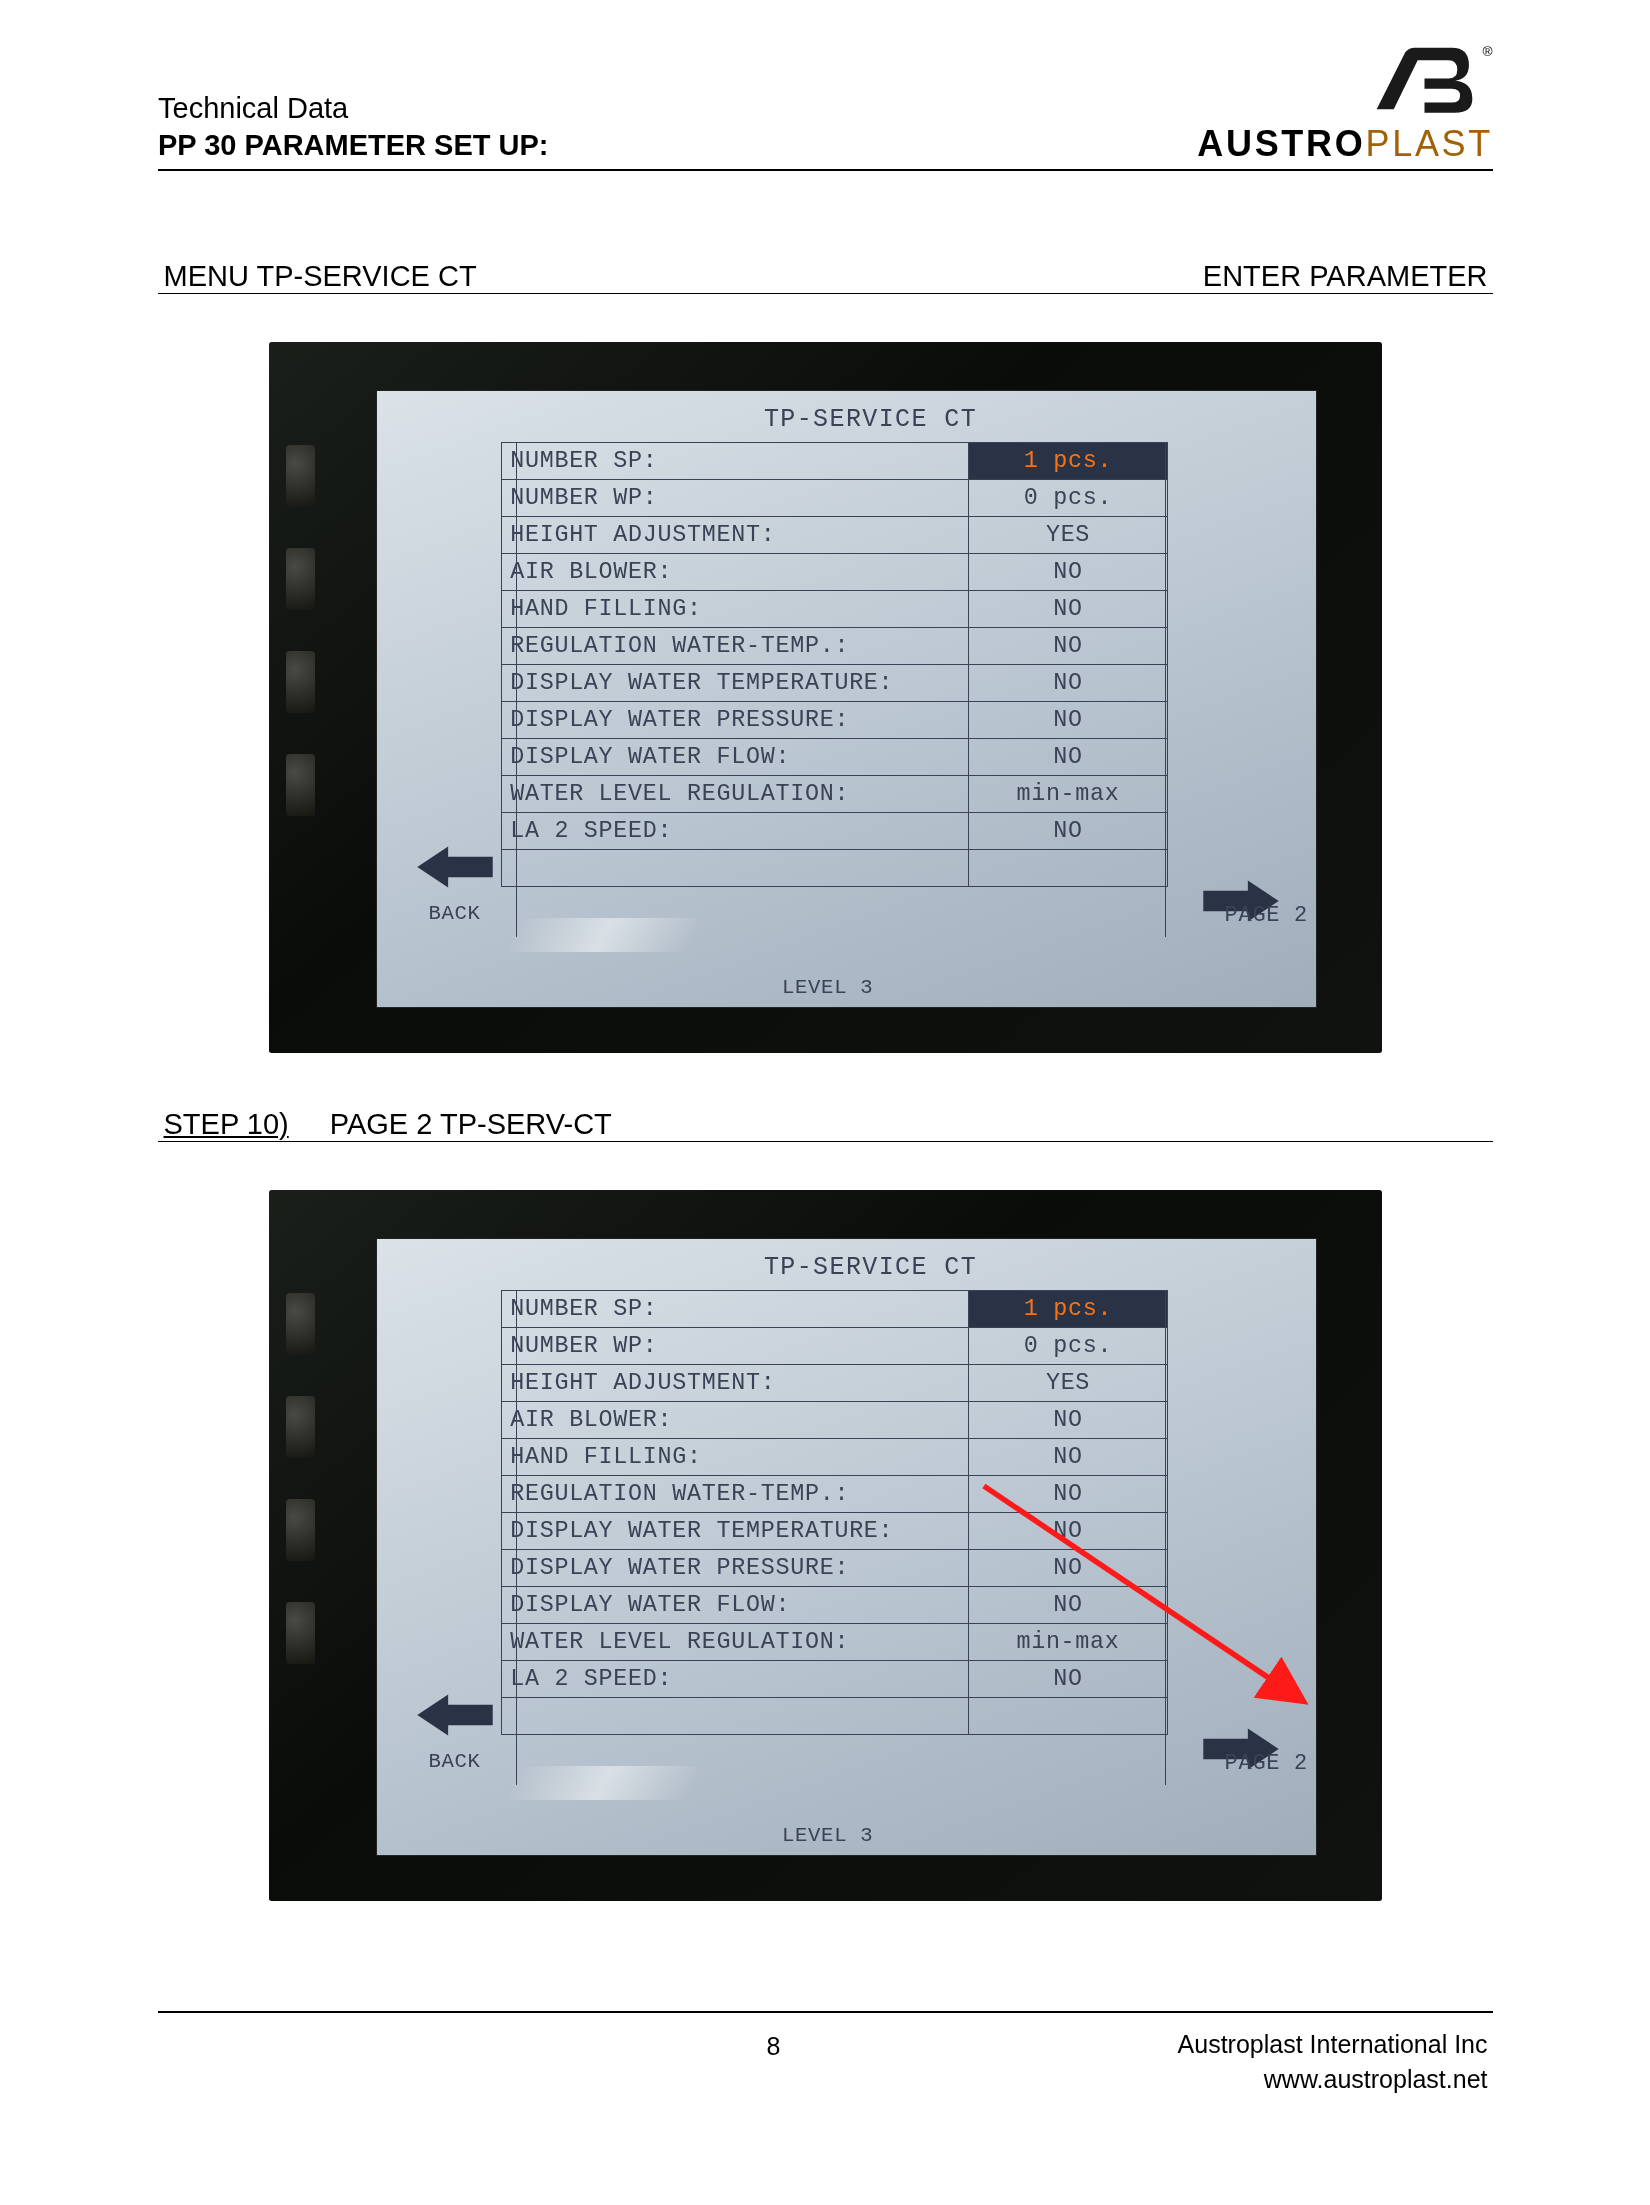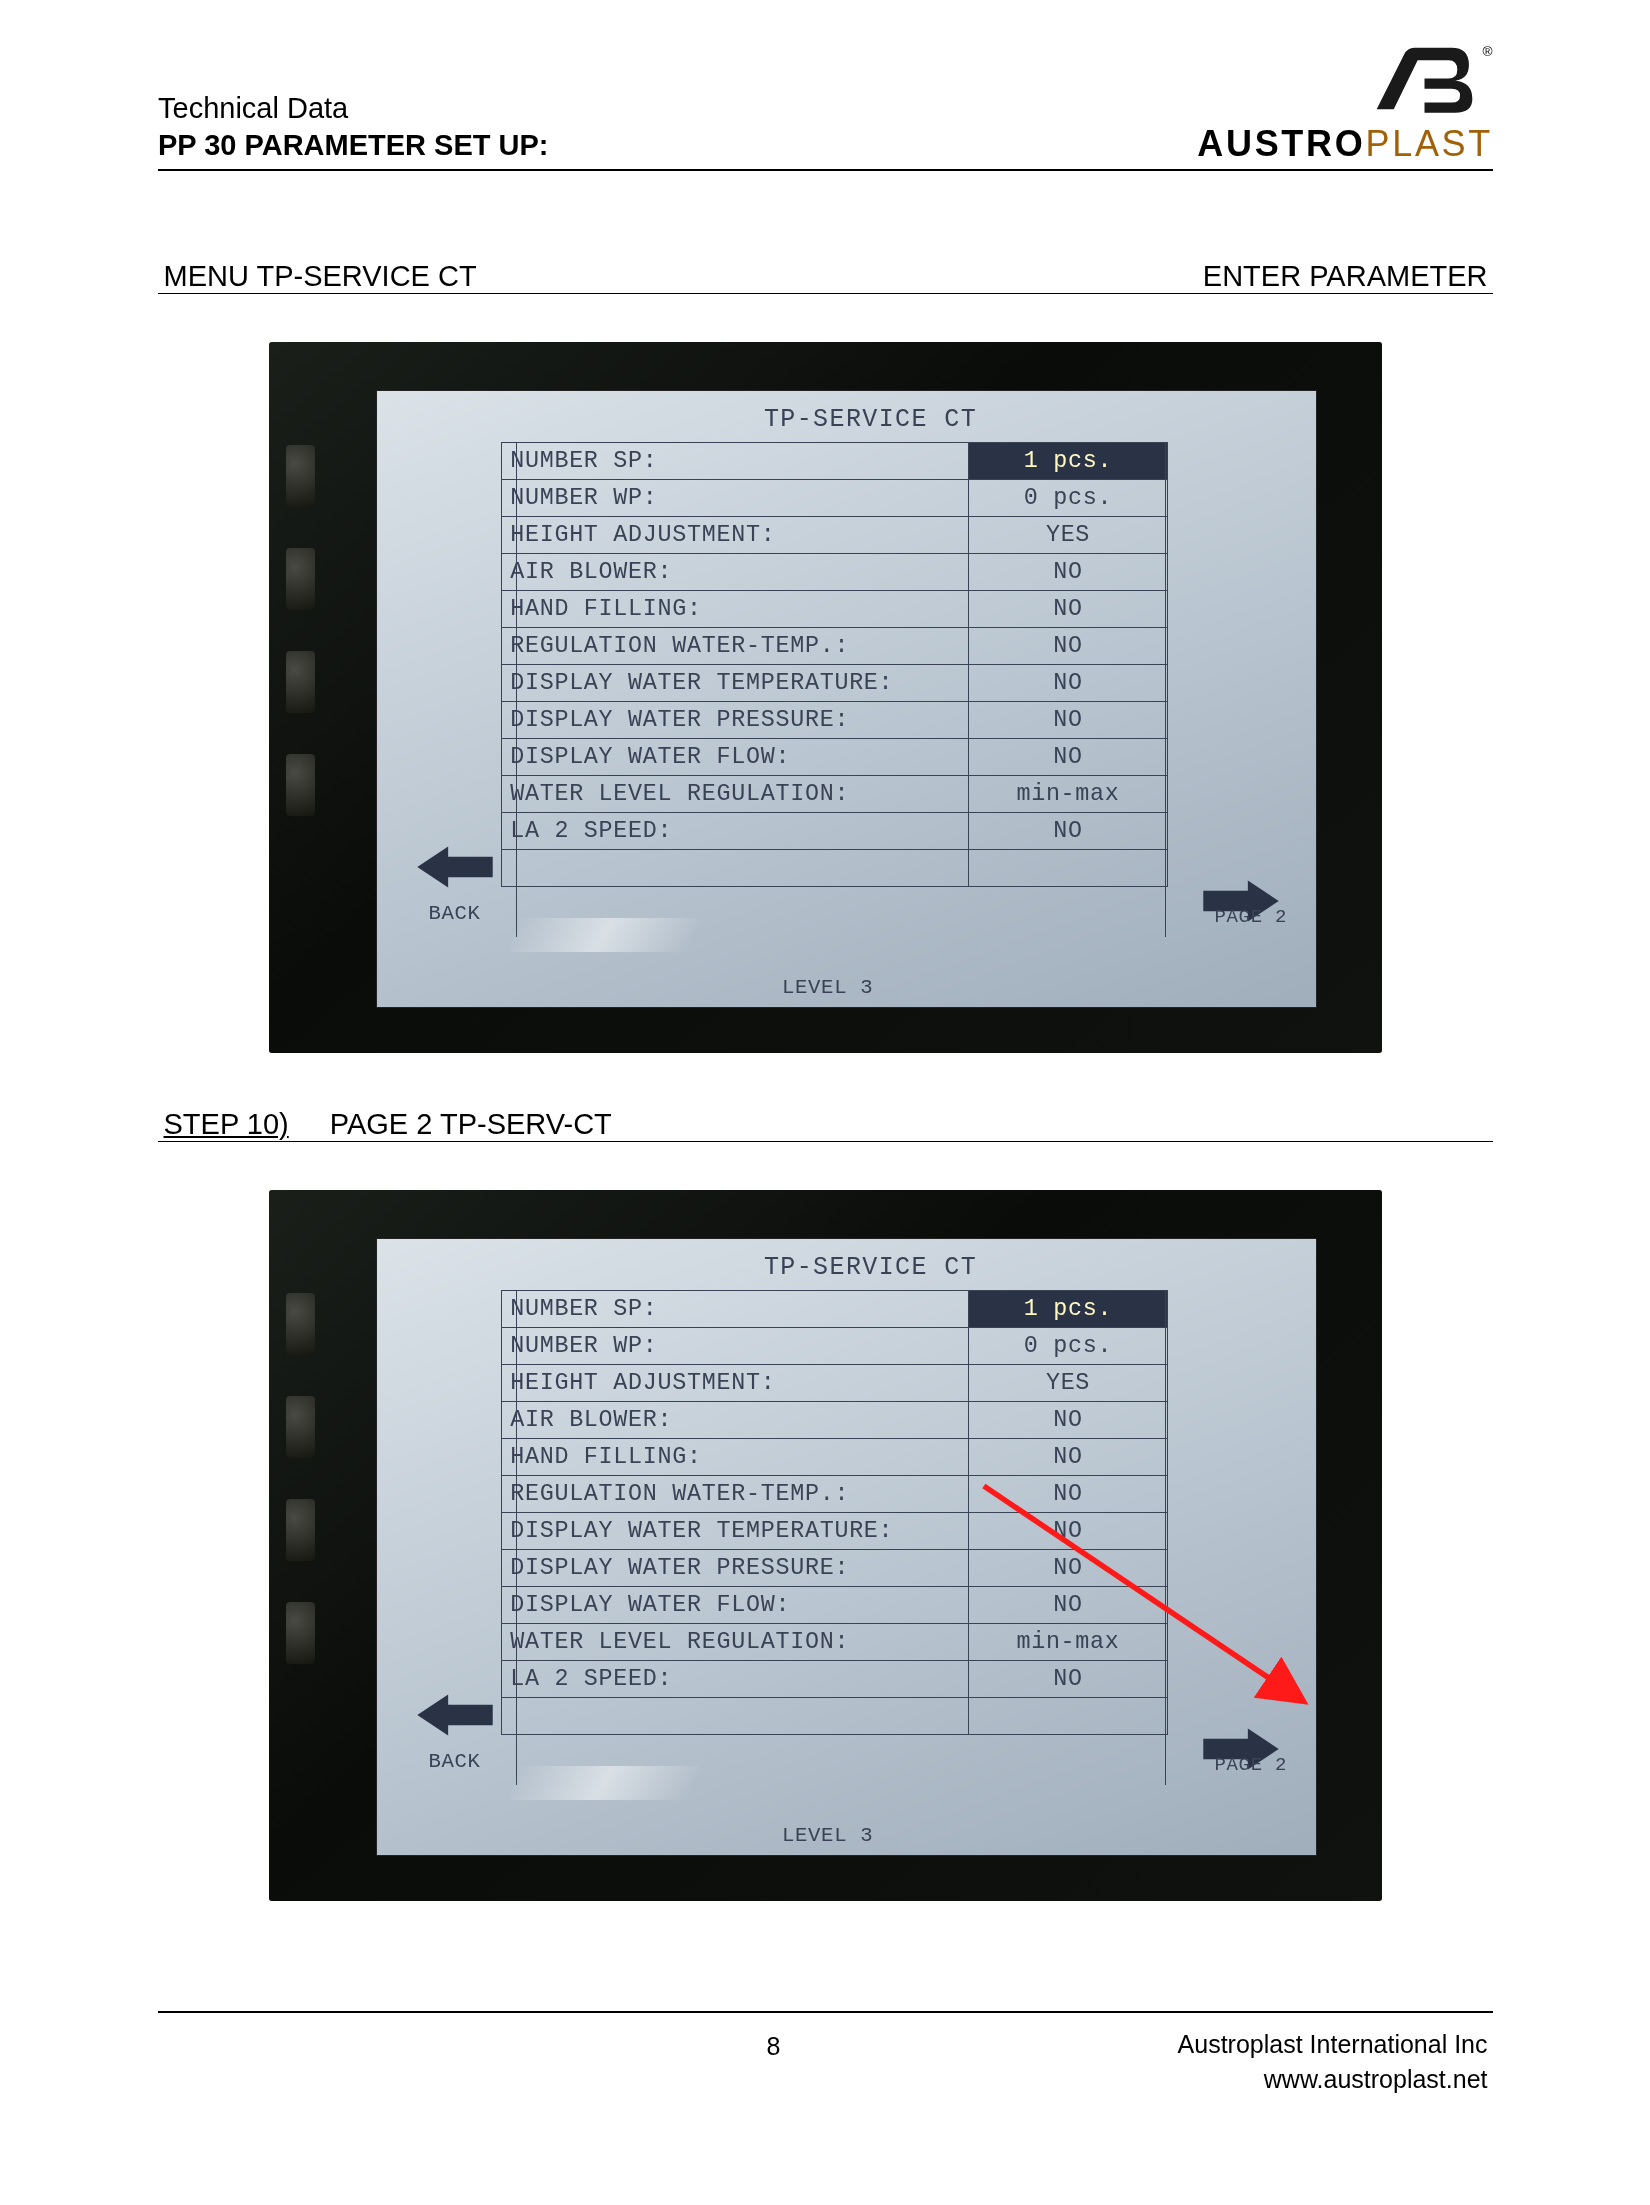--- a/index.html
+++ b/index.html
@@ -112,21 +112,21 @@
   }
   .lcd-row .val {
     flex: 1;
     text-align: center;
     height: 100%;
     display:flex; align-items:center; justify-content:center;
     letter-spacing: 0.7px;
   }
   .lcd-row .val.hl {
     background: #2a3246;
-    color: #fef9c3;
+    color: #f97316;
     position: relative;
   }
   .lcd-row .val.hl::after{
     content:"";
   }
   .lcd-left-col, .lcd-right-col {
     position: absolute;
     top: 51px;
     width: 124px;
     height: 495px;
@@ -146,22 +146,22 @@
     left: 124px;
     width: 667px;
     text-align: center;
     padding-right: 13.7px;
     font-size: 20.6px;
     letter-spacing:0.7px;
     margin-top:34px;
   }
   .pg2-label {
     position:absolute;
-    bottom: 9.6px; right: 29px;
-    font-size: 19px;
+    bottom: 9.6px; right: 8px;
+    font-size: 22px;
     letter-spacing:0.7px;
   }
   .glare {
     position:absolute;
     bottom: 55px; left: 137px;
     width: 179px; height: 34px;
     background: linear-gradient(100deg, rgba(255,255,255,0.0), rgba(255,255,255,0.5), rgba(255,255,255,0.0));
     transform: skewX(-20deg);
     pointer-events:none;
   }

